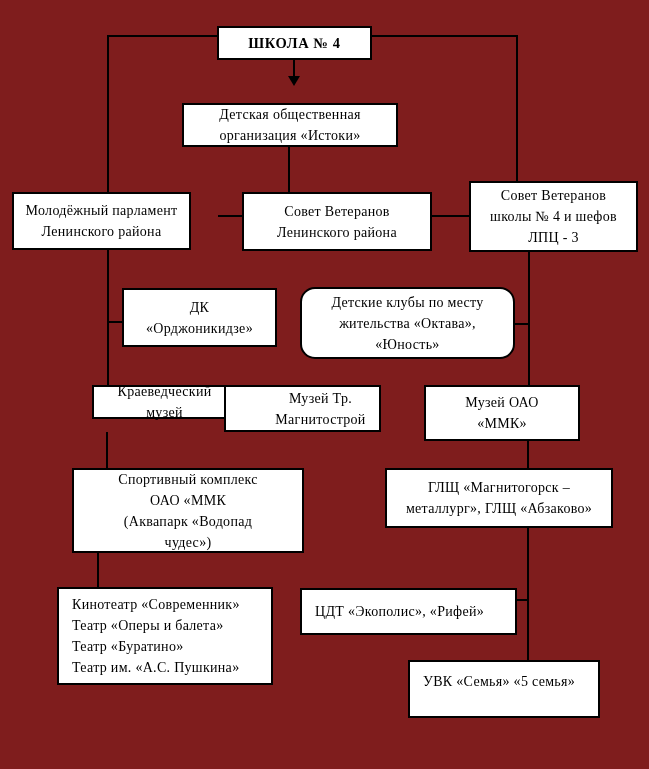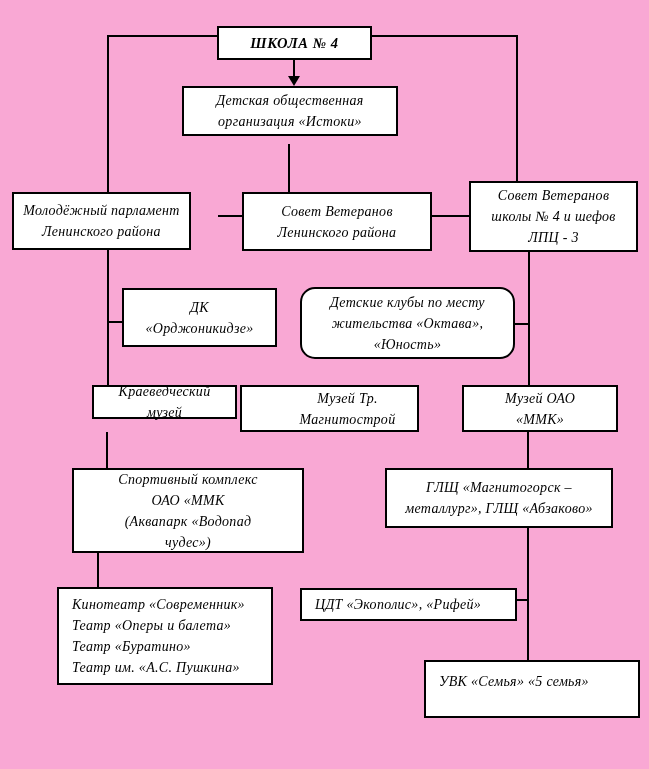--- a/index.html
+++ b/index.html
@@ -1,23 +1,22 @@
 <!DOCTYPE html>
 <html><head>
 <meta charset="utf-8">
 <style>
   html,body { margin:0; padding:0; background:#ffffff; }
   .canvas {
     position:relative;
     width:649px; height:769px;
-    background:#f9a8d4;
+    background:#7f1d1d;
     font-family:"Liberation Serif","DejaVu Serif",serif;
     color:#000000;
     overflow:hidden;
-    font-style:italic;
   }
   .node {
     position:absolute;
     box-sizing:border-box;
     border:2px solid #000000;
     background:#ffffff;
     display:flex;
     align-items:center;
     justify-content:center;
     text-align:center;
@@ -67,21 +66,21 @@
   <div class="vline" style="left:106px;top:432px;height:36px;"></div>
   <div class="vline" style="left:527px;top:432px;height:36px;"></div>
 
   <div class="vline" style="left:97px;top:553px;height:34px;"></div>
 
   <div class="vline" style="left:527px;top:528px;height:132px;"></div>
   <div class="hline" style="left:517px;top:599px;width:11px;"></div>
 
   <div class="node title" style="left:217px;top:26px;width:155px;height:34px;">ШКОЛА № 4</div>
 
-  <div class="node" style="left:182px;top:86px;width:216px;height:50px;">Детская общественная
+  <div class="node" style="left:182px;top:103px;width:216px;height:44px;">Детская общественная
 организация «Истоки»</div>
 
   <div class="node" style="left:12px;top:192px;width:179px;height:58px;">Молодёжный парламент
 Ленинского района</div>
 
   <div class="node" style="left:242px;top:192px;width:190px;height:59px;">Совет Ветеранов
 Ленинского района</div>
 
   <div class="node" style="left:469px;top:181px;width:169px;height:71px;">Совет Ветеранов
 школы № 4 и шефов
@@ -90,36 +89,36 @@
   <div class="node" style="left:122px;top:288px;width:155px;height:59px;">ДК
 «Орджоникидзе»</div>
 
   <div class="node" style="left:300px;top:287px;width:215px;height:72px;border-radius:15px;">Детские клубы по месту
 жительства «Октава»,
 «Юность»</div>
 
   <div class="node" style="left:48px;top:385px;width:145px;height:34px;margin-left:44px;">Краеведческий
 музей</div>
 
-  <div class="node" style="left:240px;top:385px;width:179px;height:47px;padding-left:40px;">Музей Тр.
+  <div class="node" style="left:224px;top:385px;width:157px;height:47px;padding-left:40px;">Музей Тр.
 Магнитострой</div>
 
-  <div class="node" style="left:462px;top:385px;width:156px;height:47px;">Музей ОАО
+  <div class="node" style="left:424px;top:385px;width:156px;height:56px;">Музей ОАО
 «ММК»</div>
 
   <div class="node" style="left:72px;top:468px;width:232px;height:85px;">Спортивный комплекс
 ОАО «ММК
 (Аквапарк «Водопад
 чудес»)</div>
 
   <div class="node" style="left:385px;top:468px;width:228px;height:60px;">ГЛЩ «Магнитогорск –
 металлург», ГЛЩ «Абзаково»</div>
 
   <div class="node align-left" style="left:49px;top:587px;width:216px;height:98px;margin-left:8px;">Кинотеатр «Современник»
 Театр «Оперы и балета»
 Театр «Буратино»
 Театр им. «А.С. Пушкина»</div>
 
-  <div class="node align-left" style="left:300px;top:588px;width:217px;height:33px;">ЦДТ «Экополис», «Рифей»</div>
+  <div class="node align-left" style="left:300px;top:588px;width:217px;height:47px;">ЦДТ «Экополис», «Рифей»</div>
 
-  <div class="node align-left align-top" style="left:408px;top:660px;width:216px;height:58px;margin-left:16px;">УВК «Семья» «5 семья»</div>
+  <div class="node align-left align-top" style="left:408px;top:660px;width:192px;height:58px;">УВК «Семья» «5 семья»</div>
 
 </div>
 
 </body></html>

